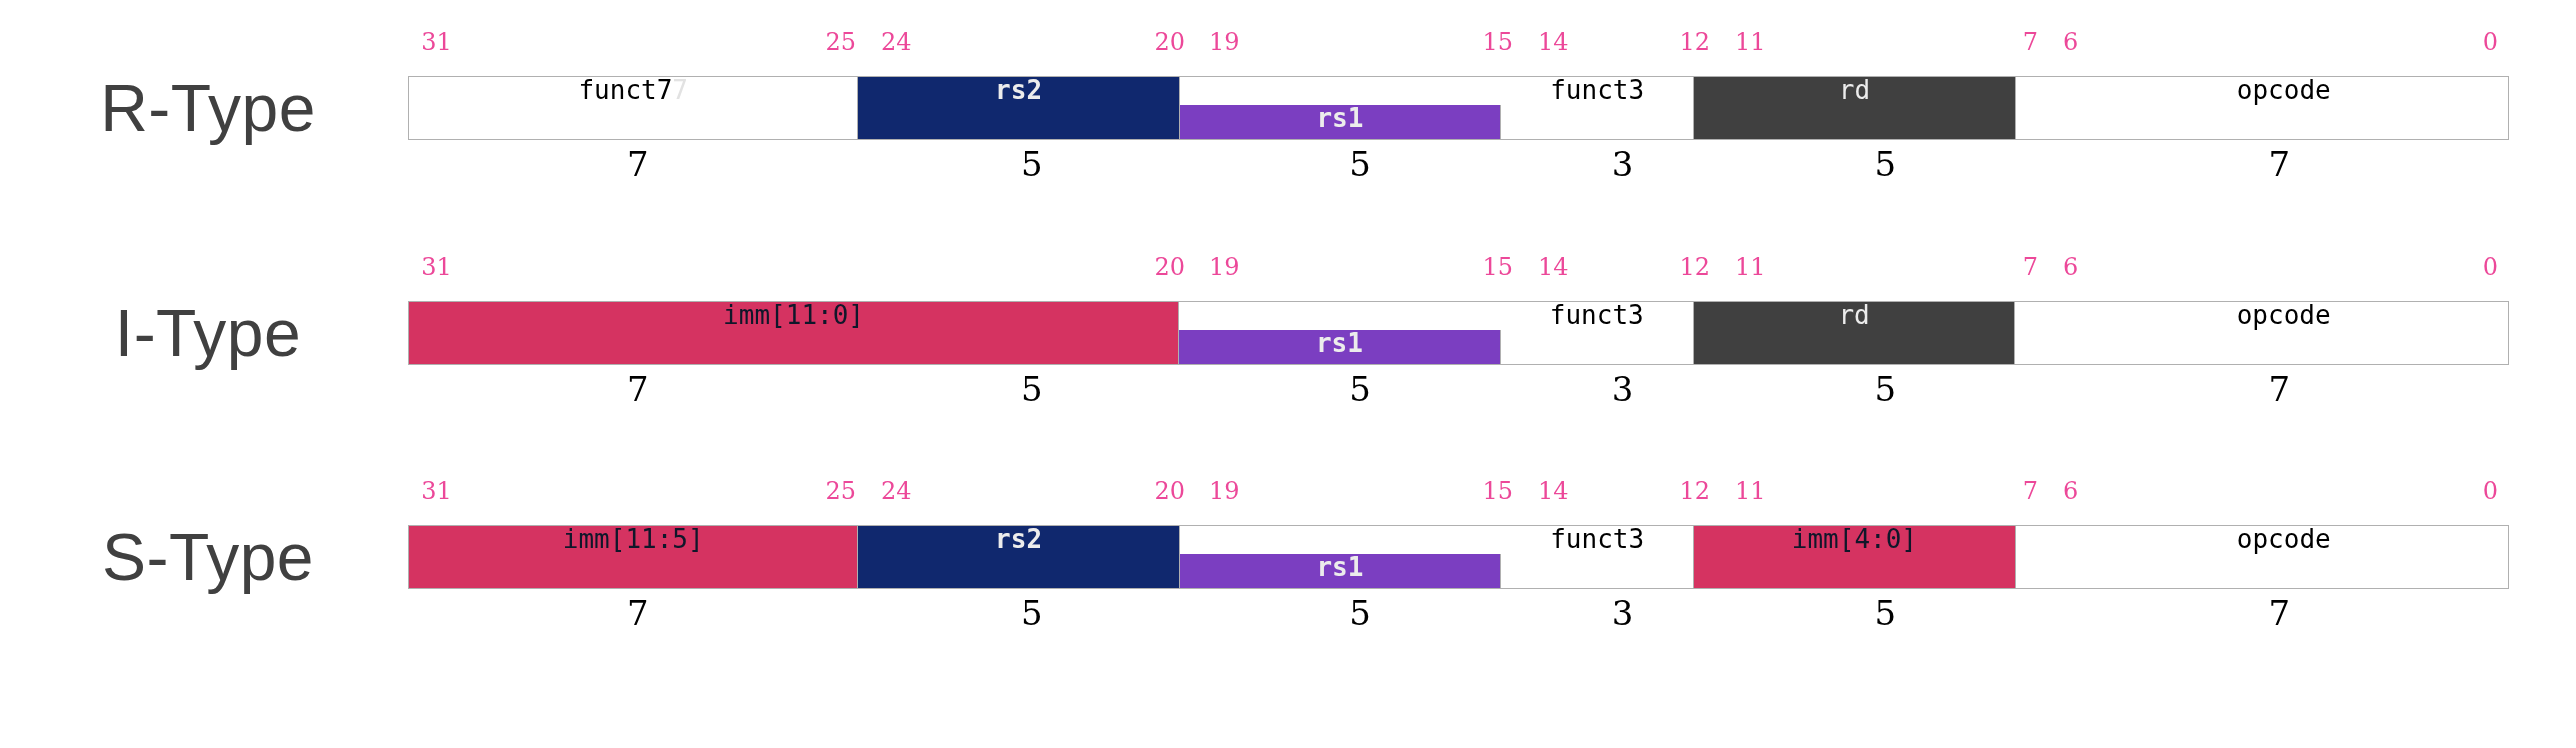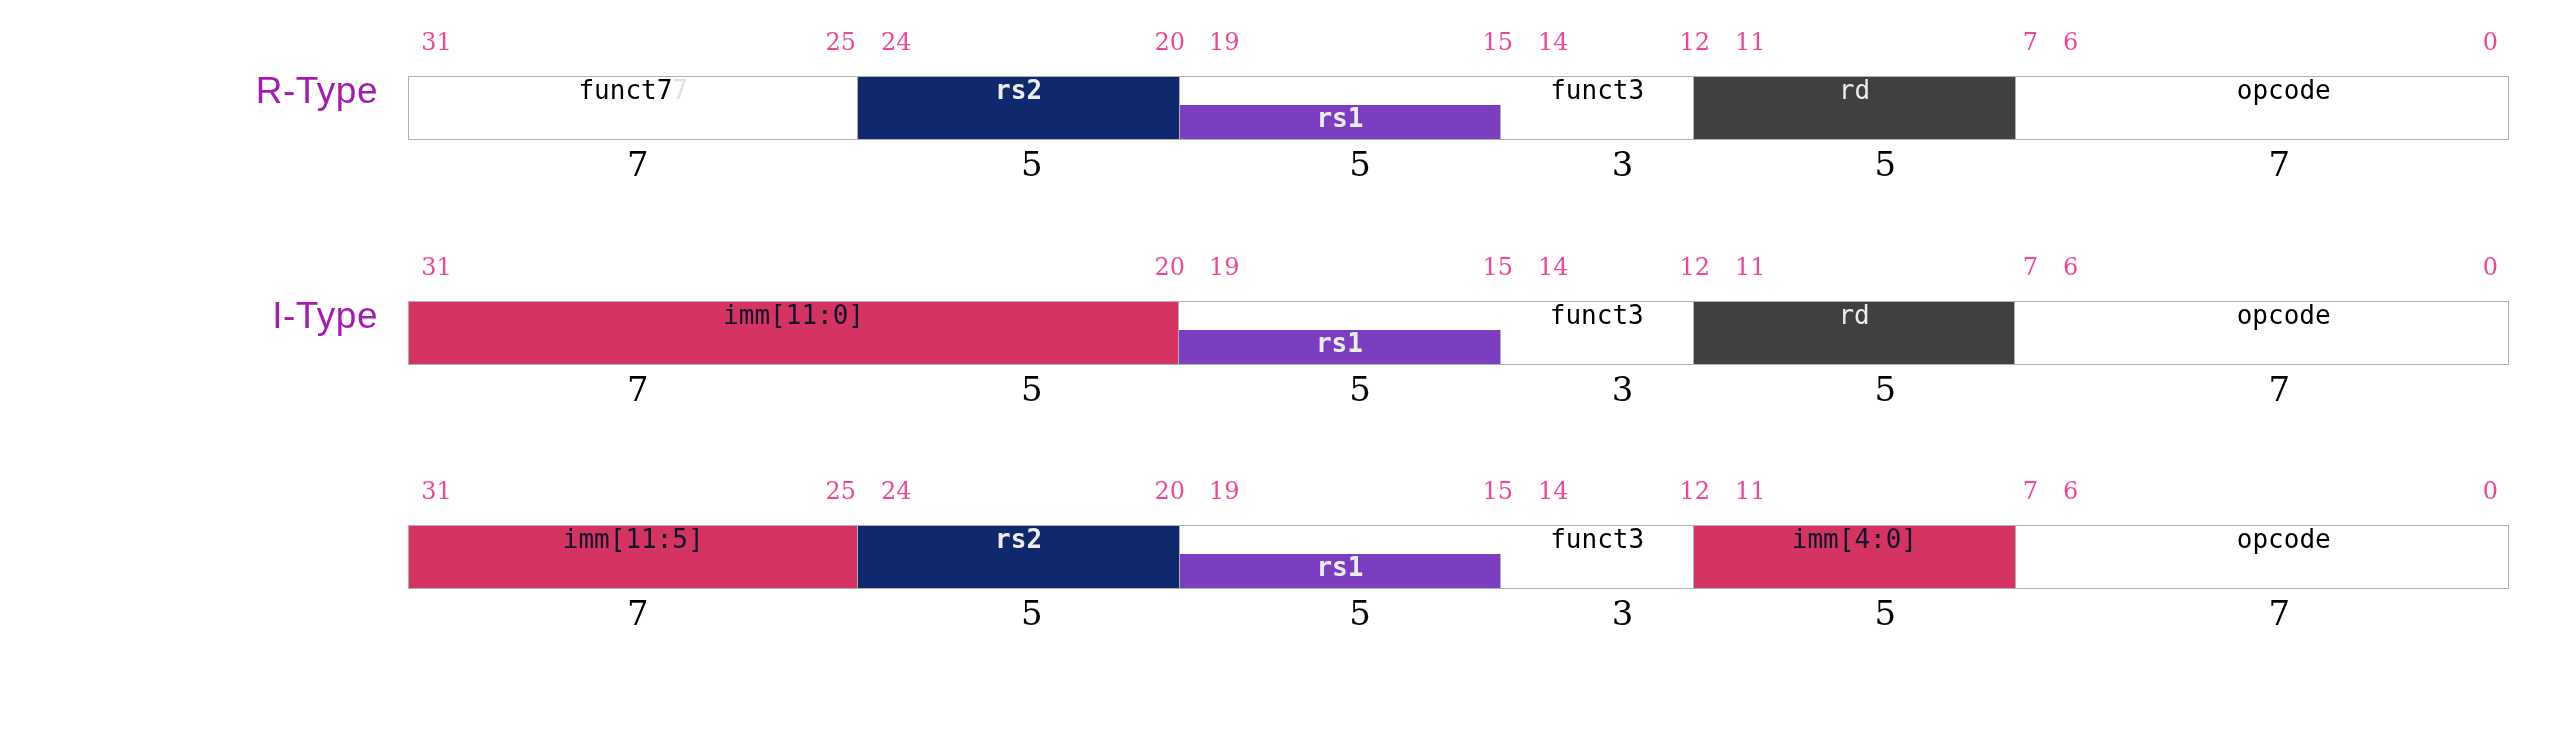--- a/index.html
+++ b/index.html
@@ -30,25 +30,25 @@
   .fmt-row.r-type { top: 17px; }
   .fmt-row.i-type { top: 242px; }
   .fmt-row.s-type { top: 466px; }
 
   
   .type-label {
     position: absolute;
     left: 38px;
     top: 53px;
     width: 340px;
-    text-align: right;
+    text-align: center;
     font-family: "Liberation Sans", sans-serif;
-    font-size: 37px;
+    font-size: 66px;
     font-weight: 400;
-    color: #a21caf;
+    color: #404040;
     letter-spacing: 0.5px;
     white-space: nowrap;
   }
 
   
   .strip {
     position: absolute;
     left: 408px;
     top: 59px;
     width: 2101px;
@@ -208,20 +208,21 @@
       <div class="widths">
         <div class="width-cell" style="flex: 7 0 0px;">7</div>
         <div class="width-cell" style="flex: 5 0 0px;">5</div>
         <div class="width-cell" style="flex: 5 0 0px;">5</div>
         <div class="width-cell" style="flex: 3 0 0px;">3</div>
         <div class="width-cell" style="flex: 5 0 0px;">5</div>
         <div class="width-cell" style="flex: 7 0 0px;">7</div>
       </div>
     </div>
     <div class="fmt-row s-type">
+      <div class="type-label">S-Type</div>
       <div class="bitnums">
         <span class="bitnum hi" style="left: 13.2px;">31</span>
         <span class="bitnum lo" style="left: 448px;">25</span>
         <span class="bitnum hi" style="left: 473px;">24</span>
         <span class="bitnum lo" style="left: 777px;">20</span>
         <span class="bitnum hi" style="left: 801px;">19</span>
         <span class="bitnum lo" style="left: 1105px;">15</span>
         <span class="bitnum hi" style="left: 1130px;">14</span>
         <span class="bitnum lo" style="left: 1302px;">12</span>
         <span class="bitnum hi" style="left: 1327px;">11</span>

